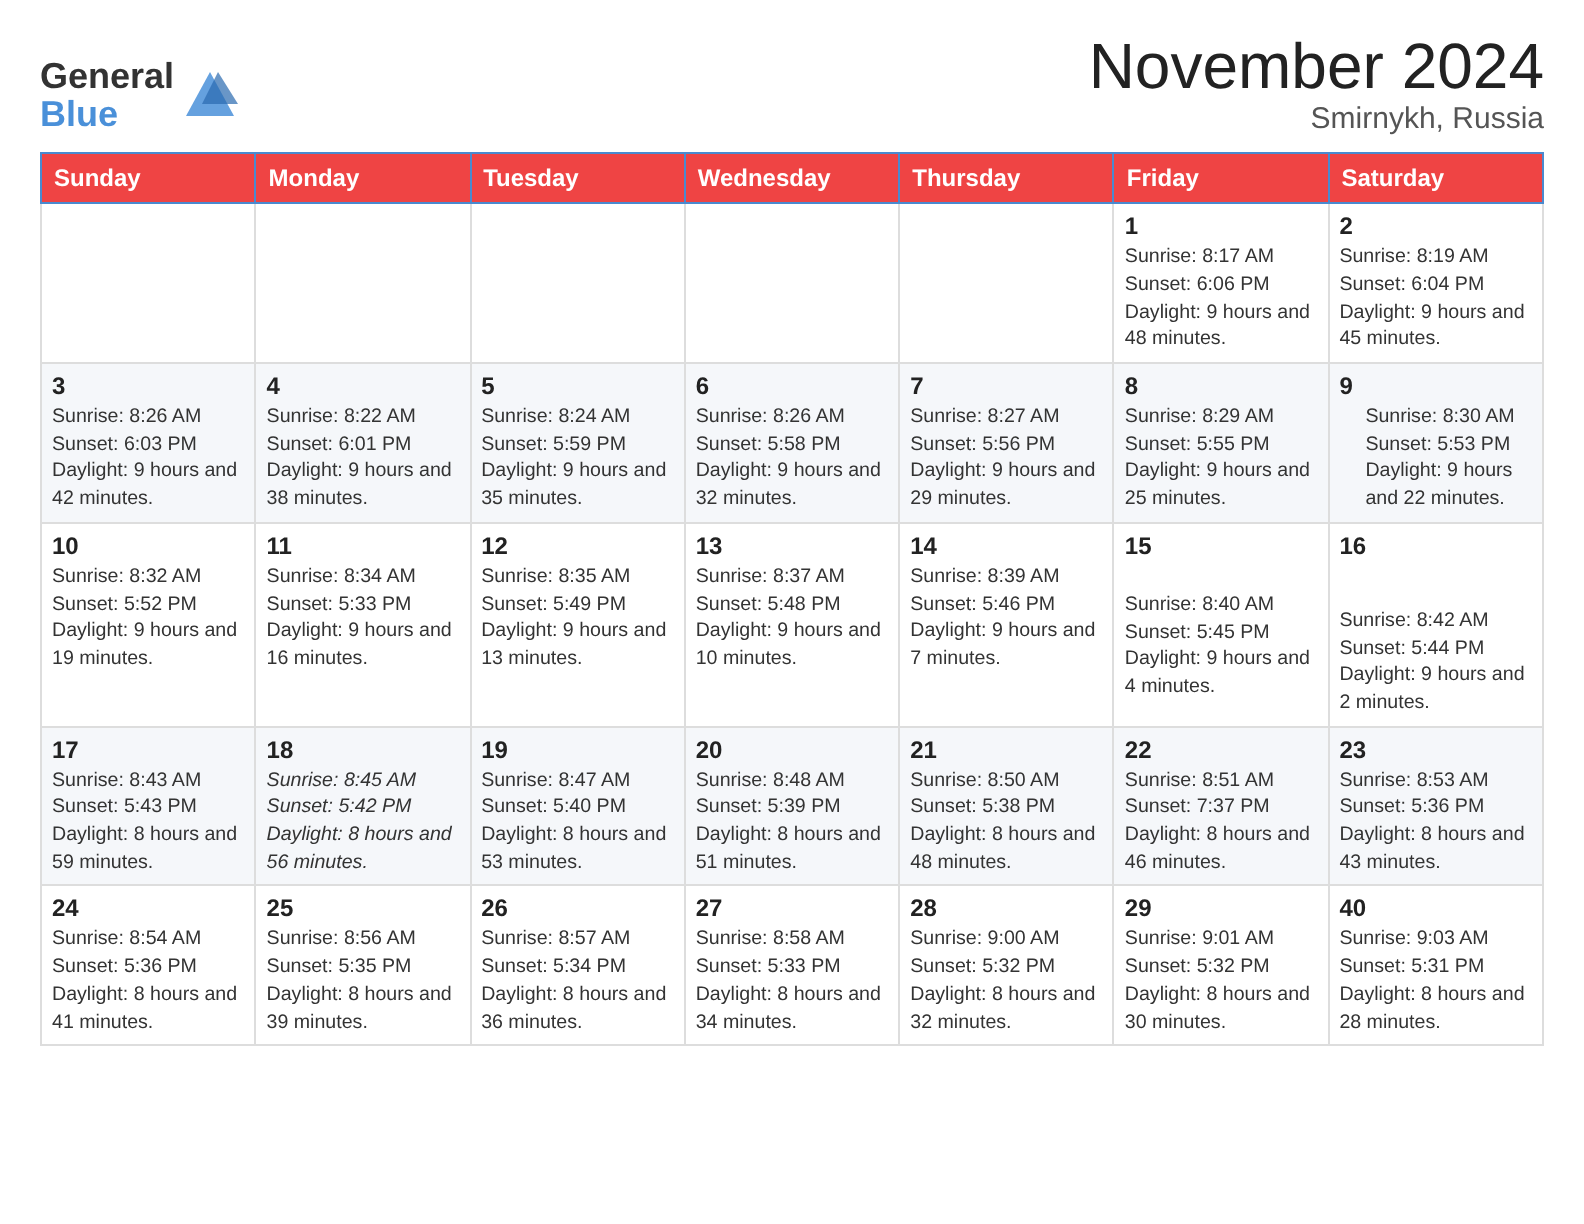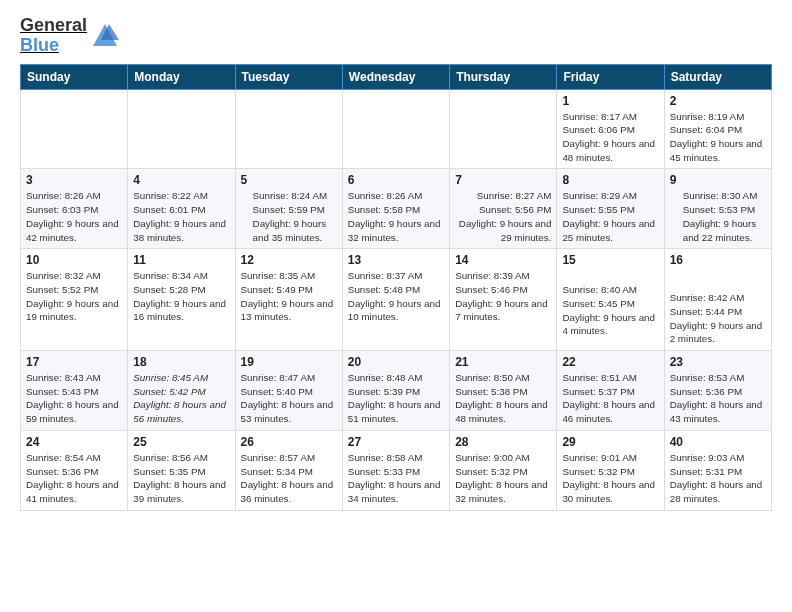--- a/index.html
+++ b/index.html
@@ -12,21 +12,20 @@
     }
     .page {
       width: 792px;
       padding: 16px 20px 10px 20px;
     }
     .header-row {
       display: flex;
       justify-content: space-between;
       align-items: flex-end;
       margin-bottom: 8px;
-      text-decoration: underline;
     }
     .logo {
       display: flex;
       align-items: center;
       gap: 0;
     }
     .logo-text {
       display: flex;
       flex-direction: column;
       line-height: 1.1;
@@ -58,21 +57,21 @@
     .location {
       font-size: 15px;
       color: #555;
     }
     .calendar {
       width: 100%;
       border-collapse: collapse;
       margin-top: 4px;
     }
     .calendar th {
-      background: #0c4a6e;
+      background: #ef4444;
       color: #fff;
       font-size: 12px;
       font-weight: bold;
       padding: 5px 6px;
       text-align: left;
       border: 1px solid #4a8acf;
     }
     .calendar td {
       border: 1px solid #ddd;
       vertical-align: top;
@@ -108,20 +107,24 @@
   <div class="header-row">
     <div class="logo">
       <div class="logo-text">
         <span class="logo-general">General</span>
         <span class="logo-blue">Blue</span>
       </div>
       <svg class="logo-icon" viewBox="0 0 28 28" xmlns="http://www.w3.org/2000/svg">
         <polygon points="14,2 26,24 2,24" fill="#4a90d9" opacity="0.85"></polygon>
         <polygon points="18,2 28,18 10,18" fill="#2a6aaf" opacity="0.7"></polygon>
       </svg>
+    </div>
+    <div class="title-block">
+      <div class="month-title">November 2024</div>
+      <div class="location">Smirnykh, Russia</div>
     </div>
   </div>
 
   <table class="calendar">
     <thead>
       <tr>
         <th>Sunday</th>
         <th>Monday</th>
         <th>Tuesday</th>
         <th>Wednesday</th>
@@ -158,33 +161,33 @@
 Daylight: 9 hours and 42 minutes.</div>
           </td>
           <td>
             <span class="day-num">4</span>
             <div class="day-info" style="white-space: pre-line;">Sunrise: 8:22 AM
 Sunset: 6:01 PM
 Daylight: 9 hours and 38 minutes.</div>
           </td>
           <td>
             <span class="day-num">5</span>
-            <div class="day-info" style="white-space: pre-line; margin-left: 12px;">Sunrise: 8:24 AM
+            <div class="day-info" style="white-space: pre-line;">Sunrise: 8:24 AM
 Sunset: 5:59 PM
 Daylight: 9 hours and 35 minutes.</div>
           </td>
           <td>
             <span class="day-num">6</span>
             <div class="day-info" style="white-space: pre-line;">Sunrise: 8:26 AM
 Sunset: 5:58 PM
 Daylight: 9 hours and 32 minutes.</div>
           </td>
           <td>
             <span class="day-num">7</span>
-            <div class="day-info" style="white-space: pre-line; text-align: right;">Sunrise: 8:27 AM
+            <div class="day-info" style="white-space: pre-line;">Sunrise: 8:27 AM
 Sunset: 5:56 PM
 Daylight: 9 hours and 29 minutes.</div>
           </td>
           <td>
             <span class="day-num">8</span>
             <div class="day-info" style="white-space: pre-line;">Sunrise: 8:29 AM
 Sunset: 5:55 PM
 Daylight: 9 hours and 25 minutes.</div>
           </td>
           <td>
@@ -197,21 +200,21 @@
         <tr>
           <td>
             <span class="day-num">10</span>
             <div class="day-info" style="white-space: pre-line;">Sunrise: 8:32 AM
 Sunset: 5:52 PM
 Daylight: 9 hours and 19 minutes.</div>
           </td>
           <td>
             <span class="day-num">11</span>
             <div class="day-info" style="white-space: pre-line;">Sunrise: 8:34 AM
-Sunset: 5:28 PM
+Sunset: 5:33 PM
 Daylight: 9 hours and 16 minutes.</div>
           </td>
           <td>
             <span class="day-num">12</span>
             <div class="day-info" style="white-space: pre-line;">Sunrise: 8:35 AM
 Sunset: 5:49 PM
 Daylight: 9 hours and 13 minutes.</div>
           </td>
           <td>
             <span class="day-num">13</span>
@@ -265,21 +268,21 @@
           </td>
           <td>
             <span class="day-num">21</span>
             <div class="day-info" style="white-space: pre-line;">Sunrise: 8:50 AM
 Sunset: 5:38 PM
 Daylight: 8 hours and 48 minutes.</div>
           </td>
           <td>
             <span class="day-num">22</span>
             <div class="day-info" style="white-space: pre-line;">Sunrise: 8:51 AM
-Sunset: 5:37 PM
+Sunset: 7:37 PM
 Daylight: 8 hours and 46 minutes.</div>
           </td>
           <td>
             <span class="day-num">23</span>
             <div class="day-info" style="white-space: pre-line;">Sunrise: 8:53 AM
 Sunset: 5:36 PM
 Daylight: 8 hours and 43 minutes.</div>
           </td>
         </tr>
         <tr>

